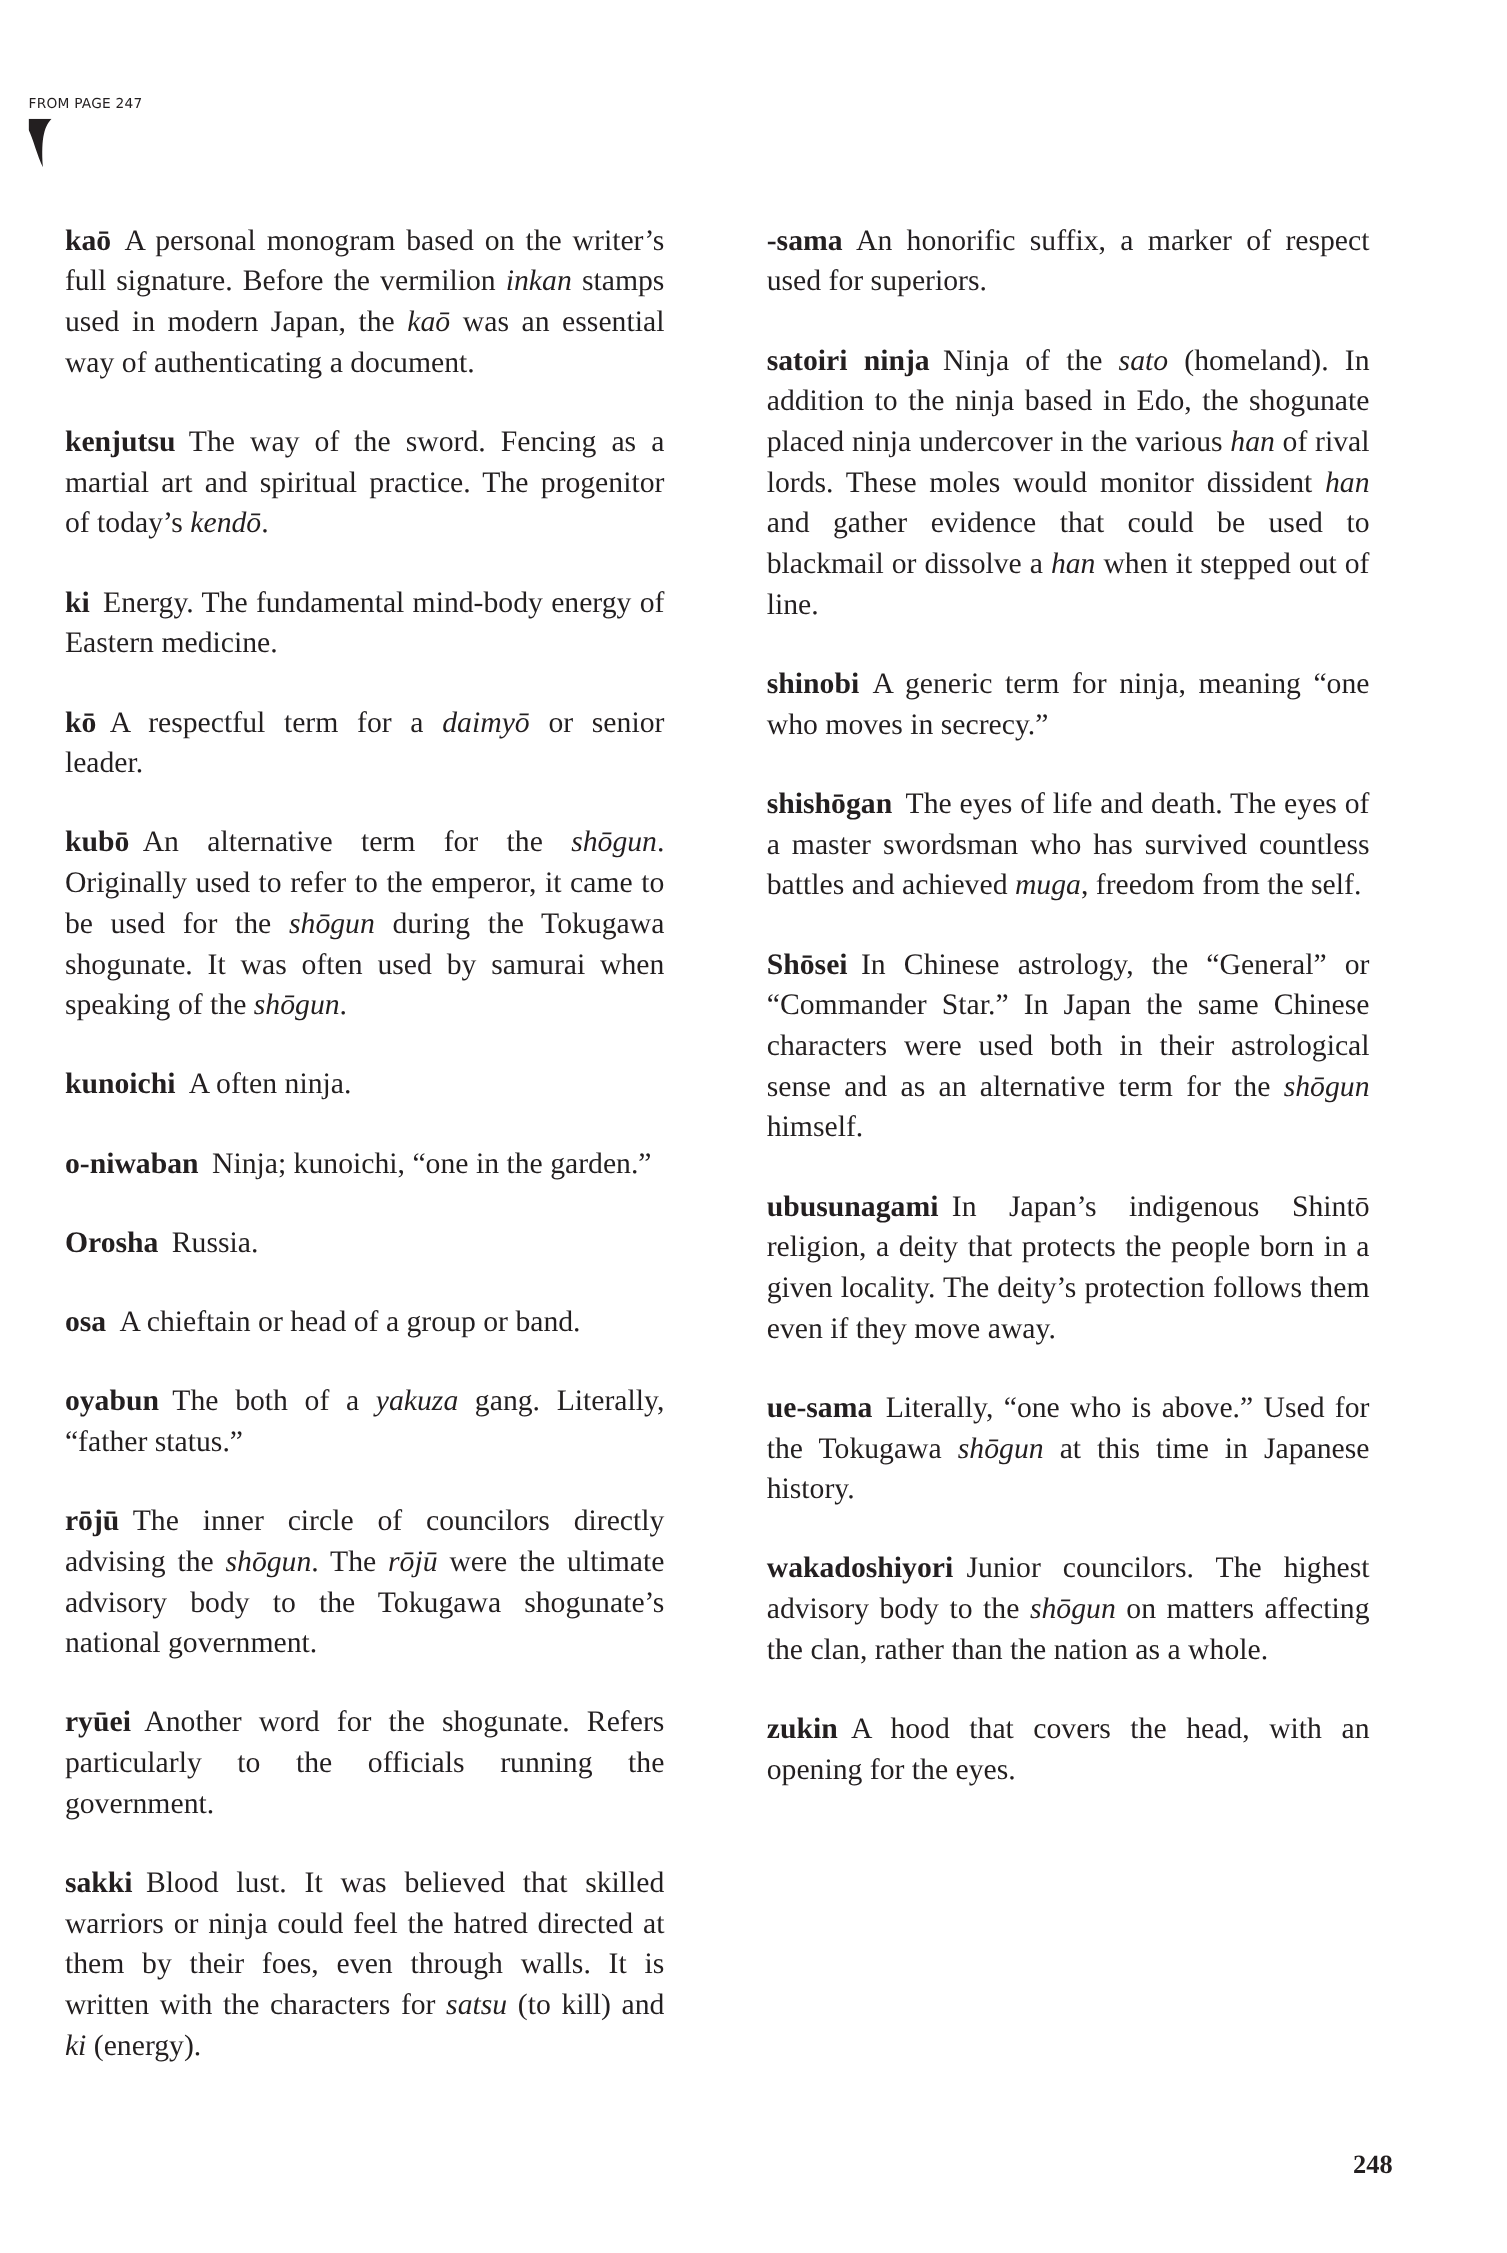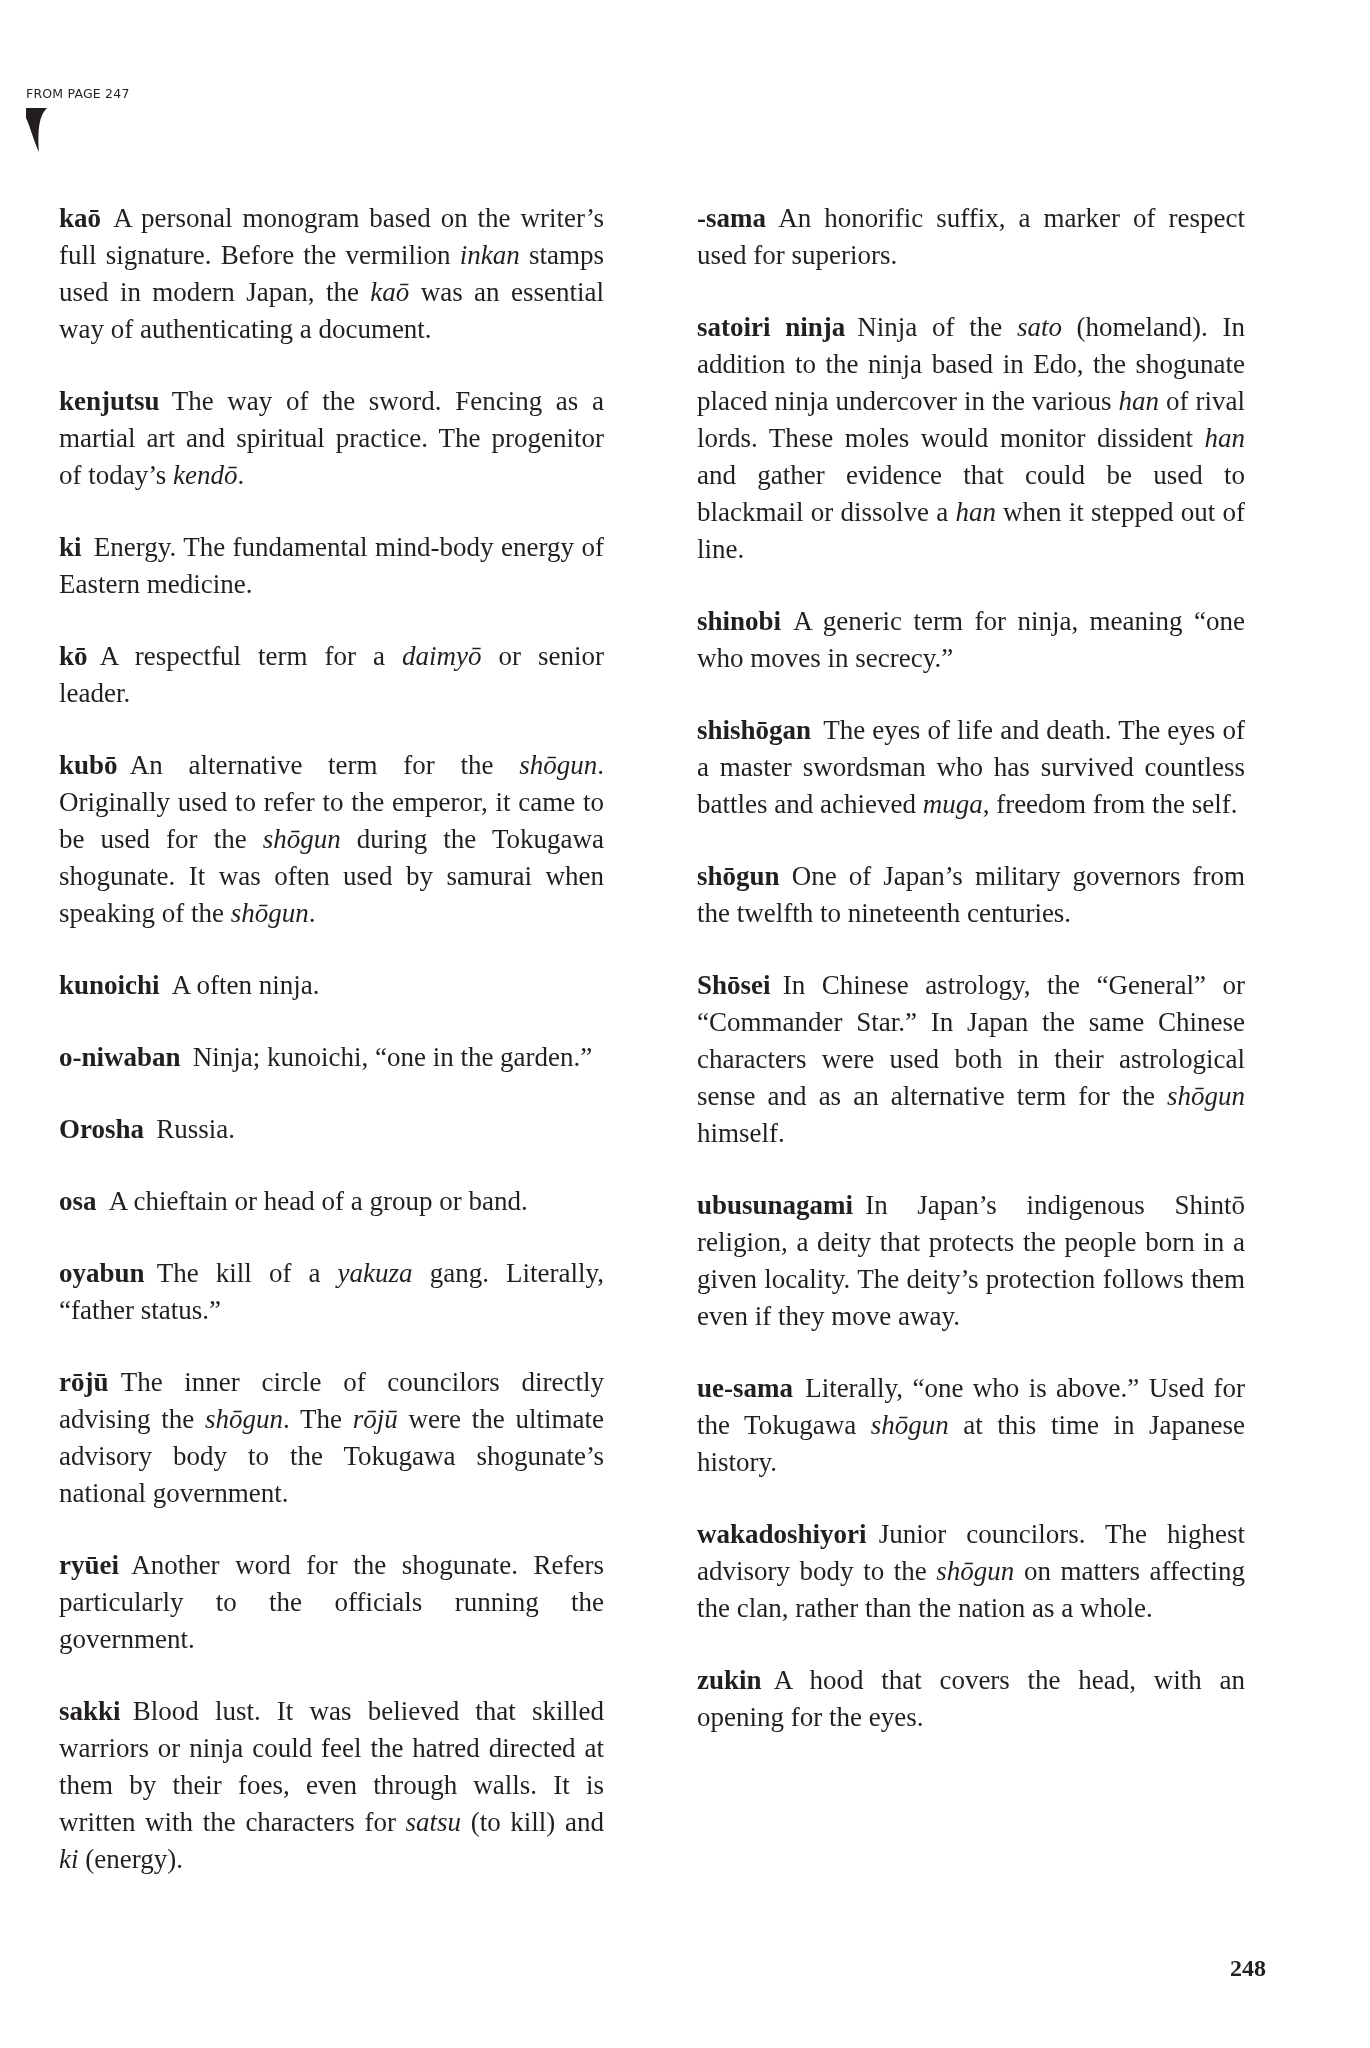--- a/index.html
+++ b/index.html
@@ -42,31 +42,30 @@
 <div class="col col-left">
     <p class="entry"><span class="term">kaō</span><span class="def"><span>A personal monogram based on the writer’s full signature. Before the vermilion </span><i>inkan</i><span> stamps used in modern Japan, the </span><i>kaō</i><span> was an essential way of authenticating a document.</span></span></p>
     <p class="entry"><span class="term">kenjutsu</span><span class="def"><span>The way of the sword. Fencing as a martial art and spiritual practice. The progenitor of today’s </span><i>kendō</i><span>.</span></span></p>
     <p class="entry"><span class="term">ki</span><span class="def"><span>Energy. The fundamental mind-body energy of Eastern medicine.</span></span></p>
     <p class="entry"><span class="term">kō</span><span class="def"><span>A respectful term for a </span><i>daimyō</i><span> or senior leader.</span></span></p>
     <p class="entry"><span class="term">kubō</span><span class="def"><span>An alternative term for the </span><i>shōgun</i><span>. Originally used to refer to the emperor, it came to be used for the </span><i>shōgun</i><span> during the Tokugawa shogunate. It was often used by samurai when speaking of the </span><i>shōgun</i><span>.</span></span></p>
     <p class="entry"><span class="term">kunoichi</span><span class="def"><span>A often ninja.</span></span></p>
     <p class="entry"><span class="term">o-niwaban</span><span class="def"><span>Ninja; kunoichi, “one in the garden.”</span></span></p>
     <p class="entry"><span class="term">Orosha</span><span class="def"><span>Russia.</span></span></p>
     <p class="entry"><span class="term">osa</span><span class="def"><span>A chieftain or head of a group or band.</span></span></p>
-    <p class="entry"><span class="term">oyabun</span><span class="def"><span>The kill of a </span><i>yakuza</i><span> gang. Literally, “father status.”</span></span></p>
+    <p class="entry"><span class="term">oyabun</span><span class="def"><span>The both of a </span><i>yakuza</i><span> gang. Literally, “father status.”</span></span></p>
     <p class="entry"><span class="term">rōjū</span><span class="def"><span>The inner circle of councilors directly advising the </span><i>shōgun</i><span>. The </span><i>rōjū</i><span> were the ultimate advisory body to the Tokugawa shogunate’s national government.</span></span></p>
     <p class="entry"><span class="term">ryūei</span><span class="def"><span>Another word for the shogunate. Refers particularly to the officials running the government.</span></span></p>
     <p class="entry"><span class="term">sakki</span><span class="def"><span>Blood lust. It was believed that skilled warriors or ninja could feel the hatred directed at them by their foes, even through walls. It is written with the characters for </span><i>satsu</i><span> (to kill) and </span><i>ki</i><span> (energy).</span></span></p>
   </div>
 <div class="col col-right">
     <p class="entry"><span class="term">-sama</span><span class="def"><span>An honorific suffix, a marker of respect used for superiors.</span></span></p>
     <p class="entry"><span class="term">satoiri ninja</span><span class="def"><span>Ninja of the </span><i>sato</i><span> (homeland). In addition to the ninja based in Edo, the shogunate placed ninja undercover in the various </span><i>han</i><span> of rival lords. These moles would monitor dissident </span><i>han</i><span> and gather evidence that could be used to blackmail or dissolve a </span><i>han</i><span> when it stepped out of line.</span></span></p>
     <p class="entry"><span class="term">shinobi</span><span class="def"><span>A generic term for ninja, meaning “one who moves in secrecy.”</span></span></p>
     <p class="entry"><span class="term">shishōgan</span><span class="def"><span>The eyes of life and death. The eyes of a master swordsman who has survived countless battles and achieved </span><i>muga</i><span>, freedom from the self.</span></span></p>
-    <p class="entry"><span class="term">shōgun</span><span class="def"><span>One of Japan’s military governors from the twelfth to nineteenth centuries.</span></span></p>
     <p class="entry"><span class="term">Shōsei</span><span class="def"><span>In Chinese astrology, the “General” or “Commander Star.” In Japan the same Chinese characters were used both in their astrological sense and as an alternative term for the </span><i>shōgun</i><span> himself.</span></span></p>
     <p class="entry"><span class="term">ubusunagami</span><span class="def"><span>In Japan’s indigenous Shintō religion, a deity that protects the people born in a given locality. The deity’s protection follows them even if they move away.</span></span></p>
     <p class="entry"><span class="term">ue-sama</span><span class="def"><span>Literally, “one who is above.” Used for the Tokugawa </span><i>shōgun</i><span> at this time in Japanese history.</span></span></p>
     <p class="entry"><span class="term">wakadoshiyori</span><span class="def"><span>Junior councilors. The highest advisory body to the </span><i>shōgun</i><span> on matters affecting the clan, rather than the nation as a whole.</span></span></p>
     <p class="entry"><span class="term">zukin</span><span class="def"><span>A hood that covers the head, with an opening for the eyes.</span></span></p>
   </div>
 
 <div class="page-number">248</div>
 
 </body></html>

